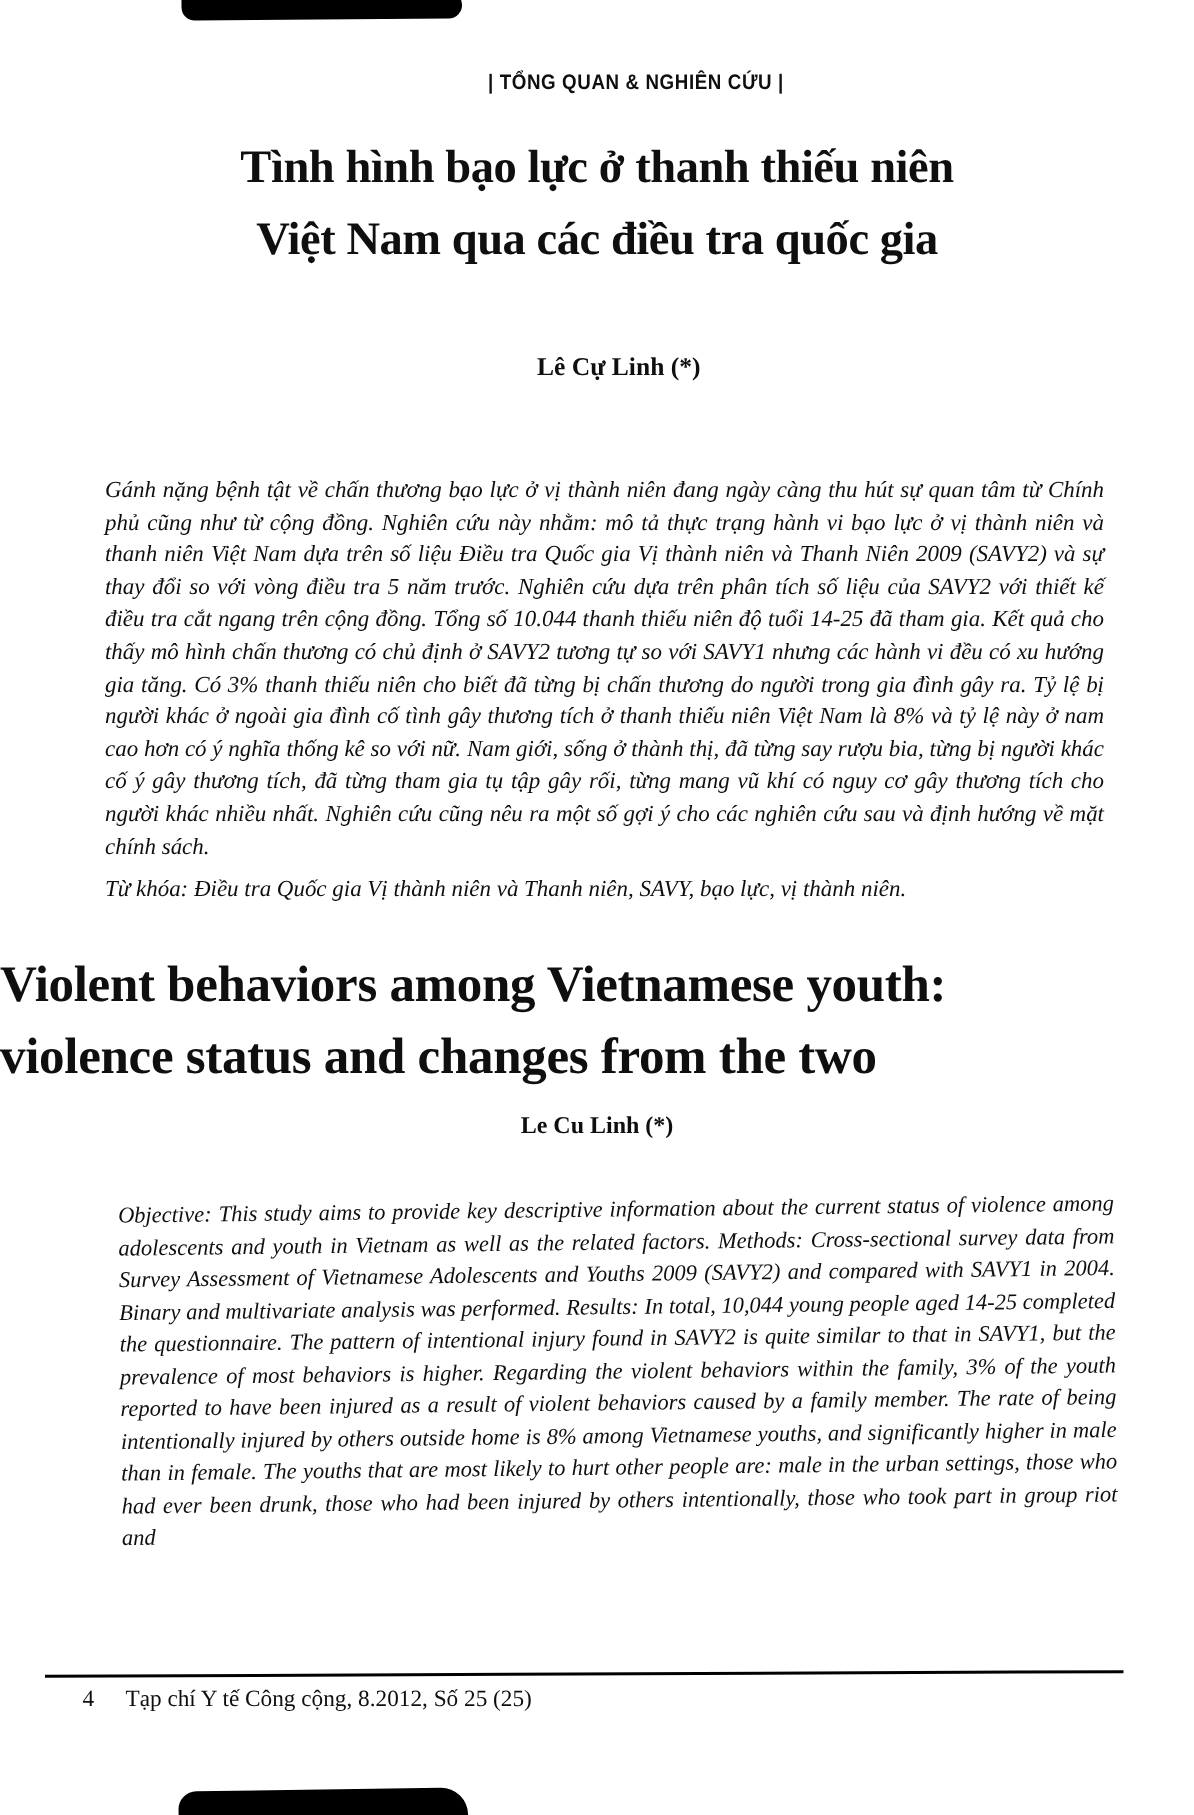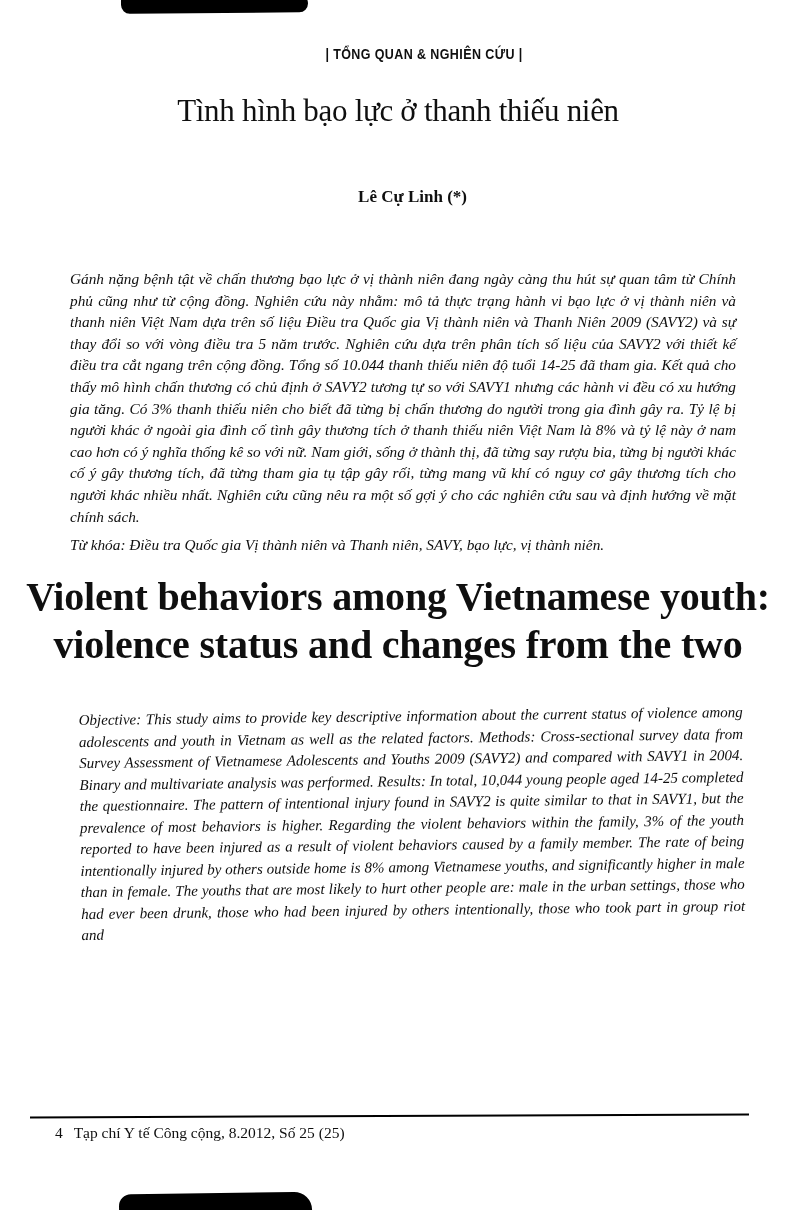--- a/index.html
+++ b/index.html
@@ -36,21 +36,21 @@
     font-weight: bold;
     font-size: 12.5px;
     letter-spacing: 0.4px;
     transform: scaleY(1.12);
     transform-origin: top center;
   }
 
   .title-vi {
     margin-top: 31px;
     text-align: center;
-    font-weight: normal;
+    font-weight: bold;
     font-size: 31px;
     line-height: 48px;
     letter-spacing: -0.3px;
   }
 
   .author-vi {
     margin-top: 52px;
     text-align: center;
     font-weight: bold;
     font-size: 17px;
@@ -68,24 +68,24 @@
 
   .keywords-vi {
     margin: 7px 60px 0 70px;
     width: 666px;
     font-style: italic;
     font-size: 15.3px;
     line-height: 21.6px;
   }
 
   .title-en {
-    margin-top: 17px;
-    text-align: center;
+    margin-top: 29px;
+    text-align: left;
     font-weight: bold;
-    font-size: 40px;
+    font-size: 34px;
     line-height: 48px;
     letter-spacing: -0.2px;
   }
 
   .author-en {
     margin-top: 13px;
     text-align: center;
     font-weight: bold;
     font-size: 16px;
   }
@@ -106,46 +106,48 @@
     width: 719px; height: 2px;
     background: #000;
     transform: rotate(-0.25deg);
   }
   .footer-text {
     position: absolute; top: 1124px; left: 55px;
     font-size: 15.5px;
     white-space: nowrap;
   }
   .footer-text .page-number { display: inline-block; }
-  .footer-text .journal-info { display: inline-block; margin-left: 7px; }
+  .footer-text .journal-info { display: inline-block; margin-left: 17px; }
 </style>
 </head>
 <body>
 
 <div class="page">
 
   <div class="binding-top"></div>
 
   <div class="section-header">| TỔNG QUAN &amp; NGHIÊN CỨU |</div>
 
   <div class="title-vi">
     <div>Tình hình bạo lực ở thanh thiếu niên</div>
+    <div>Việt Nam qua các điều tra quốc gia</div>
   </div>
 
   <div class="author-vi">Lê Cự Linh (*)</div>
 
   <div class="abstract-vi">Gánh nặng bệnh tật về chấn thương bạo lực ở vị thành niên đang ngày càng thu hút sự quan tâm từ Chính phủ cũng như từ cộng đồng. Nghiên cứu này nhằm: mô tả thực trạng hành vi bạo lực ở vị thành niên và thanh niên Việt Nam dựa trên số liệu Điều tra Quốc gia Vị thành niên và Thanh Niên 2009 (SAVY2) và sự thay đổi so với vòng điều tra 5 năm trước. Nghiên cứu dựa trên phân tích số liệu của SAVY2 với thiết kế điều tra cắt ngang trên cộng đồng. Tổng số 10.044 thanh thiếu niên độ tuổi 14-25 đã tham gia. Kết quả cho thấy mô hình chấn thương có chủ định ở SAVY2 tương tự so với SAVY1 nhưng các hành vi đều có xu hướng gia tăng. Có 3% thanh thiếu niên cho biết đã từng bị chấn thương do người trong gia đình gây ra. Tỷ lệ bị người khác ở ngoài gia đình cố tình gây thương tích ở thanh thiếu niên Việt Nam là 8% và tỷ lệ này ở nam cao hơn có ý nghĩa thống kê so với nữ. Nam giới, sống ở thành thị, đã từng say rượu bia, từng bị người khác cố ý gây thương tích, đã từng tham gia tụ tập gây rối, từng mang vũ khí có nguy cơ gây thương tích cho người khác nhiều nhất. Nghiên cứu cũng nêu ra một số gợi ý cho các nghiên cứu sau và định hướng về mặt chính sách.</div>
 
   <div class="keywords-vi">Từ khóa: Điều tra Quốc gia Vị thành niên và Thanh niên, SAVY, bạo lực, vị thành niên.</div>
 
   <div class="title-en">
     <div>Violent behaviors among Vietnamese youth:</div>
     <div>violence status and changes from the two</div>
   </div>
 
+  <div class="author-en">Le Cu Linh (*)</div>
 
   <div class="abstract-en">Objective: This study aims to provide key descriptive information about the current status of violence among adolescents and youth in Vietnam as well as the related factors. Methods: Cross-sectional survey data from Survey Assessment of Vietnamese Adolescents and Youths 2009 (SAVY2) and compared with SAVY1 in 2004. Binary and multivariate analysis was performed. Results: In total, 10,044 young people aged 14-25 completed the questionnaire. The pattern of intentional injury found in SAVY2 is quite similar to that in SAVY1, but the prevalence of most behaviors is higher. Regarding the violent behaviors within the family, 3% of the youth reported to have been injured as a result of violent behaviors caused by a family member. The rate of being intentionally injured by others outside home is 8% among Vietnamese youths, and significantly higher in male than in female. The youths that are most likely to hurt other people are: male in the urban settings, those who had ever been drunk, those who had been injured by others intentionally, those who took part in group riot and</div>
 
   <div class="footer-rule"></div>
 
   <div class="footer-text">
     <span class="page-number">4</span>
     <span class="journal-info">Tạp chí Y tế Công cộng, 8.2012, Số 25 (25)</span>
   </div>
 

